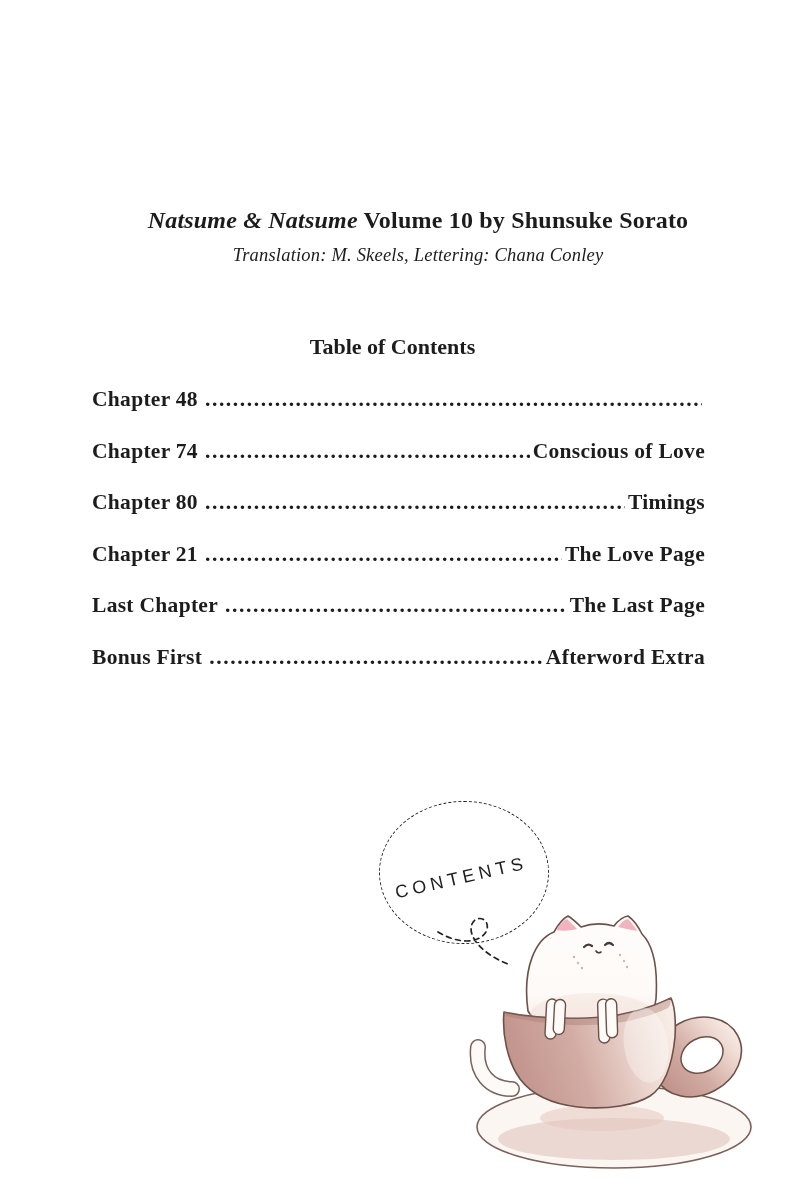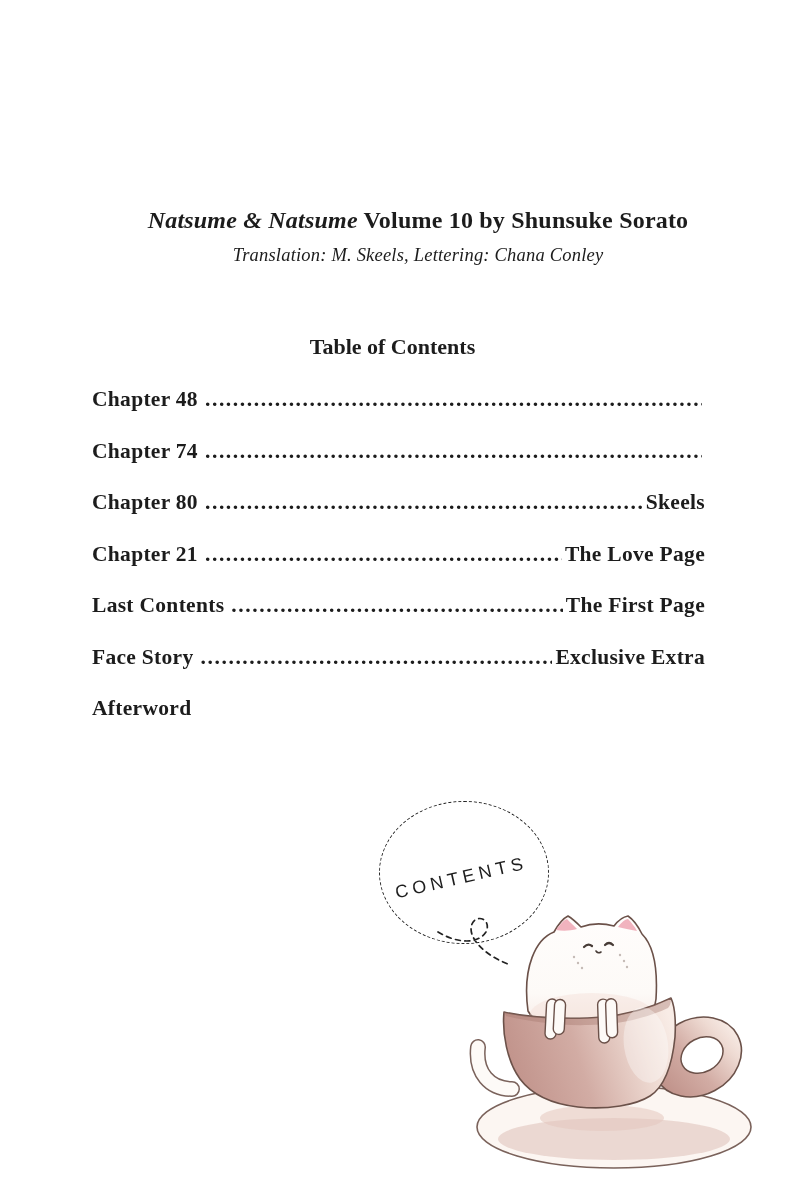--- a/index.html
+++ b/index.html
@@ -69,51 +69,47 @@
 
 <div class="toc-list">
   <div class="toc-row">
     <span class="toc-label">Chapter 48</span>
     <span class="toc-leader">............................................................................................................................................................................................................................</span>
   </div>
 
   <div class="toc-row">
     <span class="toc-label">Chapter 74</span>
     <span class="toc-leader">............................................................................................................................................................................................................................</span>
+    <span class="toc-title">Conscious of Love</span>
   </div>
 
   <div class="toc-row">
     <span class="toc-label">Chapter 80</span>
     <span class="toc-leader">............................................................................................................................................................................................................................</span>
-    <span class="toc-title">Skeels</span>
+    <span class="toc-title">Timings</span>
   </div>
 
   <div class="toc-row">
     <span class="toc-label">Chapter 21</span>
     <span class="toc-leader">............................................................................................................................................................................................................................</span>
     <span class="toc-title">The Love Page</span>
   </div>
 
   <div class="toc-row">
-    <span class="toc-label">Last Contents</span>
-    <span class="toc-leader">............................................................................................................................................................................................................................</span>
-    <span class="toc-title">The First Page</span>
-  </div>
-
-  <div class="toc-row">
-    <span class="toc-label">Face Story</span>
-    <span class="toc-leader">............................................................................................................................................................................................................................</span>
-    <span class="toc-title">Exclusive Extra</span>
-  </div>
-
-  <div class="toc-row">
-    <span class="toc-label">Afterword</span>
-
-    <span class="toc-title"></span>
-  </div>
+    <span class="toc-label">Last Chapter</span>
+    <span class="toc-leader">............................................................................................................................................................................................................................</span>
+    <span class="toc-title">The Last Page</span>
+  </div>
+
+  <div class="toc-row">
+    <span class="toc-label">Bonus First</span>
+    <span class="toc-leader">............................................................................................................................................................................................................................</span>
+    <span class="toc-title">Afterword Extra</span>
+  </div>
+
 </div>
 
 <div class="bubble">
   <div class="bubble-text">CONTENTS</div>
 </div>
 
 <svg class="bubble-tail" width="112" height="70" viewBox="0 0 112 70">
   <path d="M 6,26 C 26,38 46,38 54,26 C 60,14 45,7 40,18 C 35,30 50,48 76,58" fill="none" stroke="#222" stroke-width="1.7" stroke-dasharray="5,4.5" stroke-linecap="round"></path>
 </svg>
 

